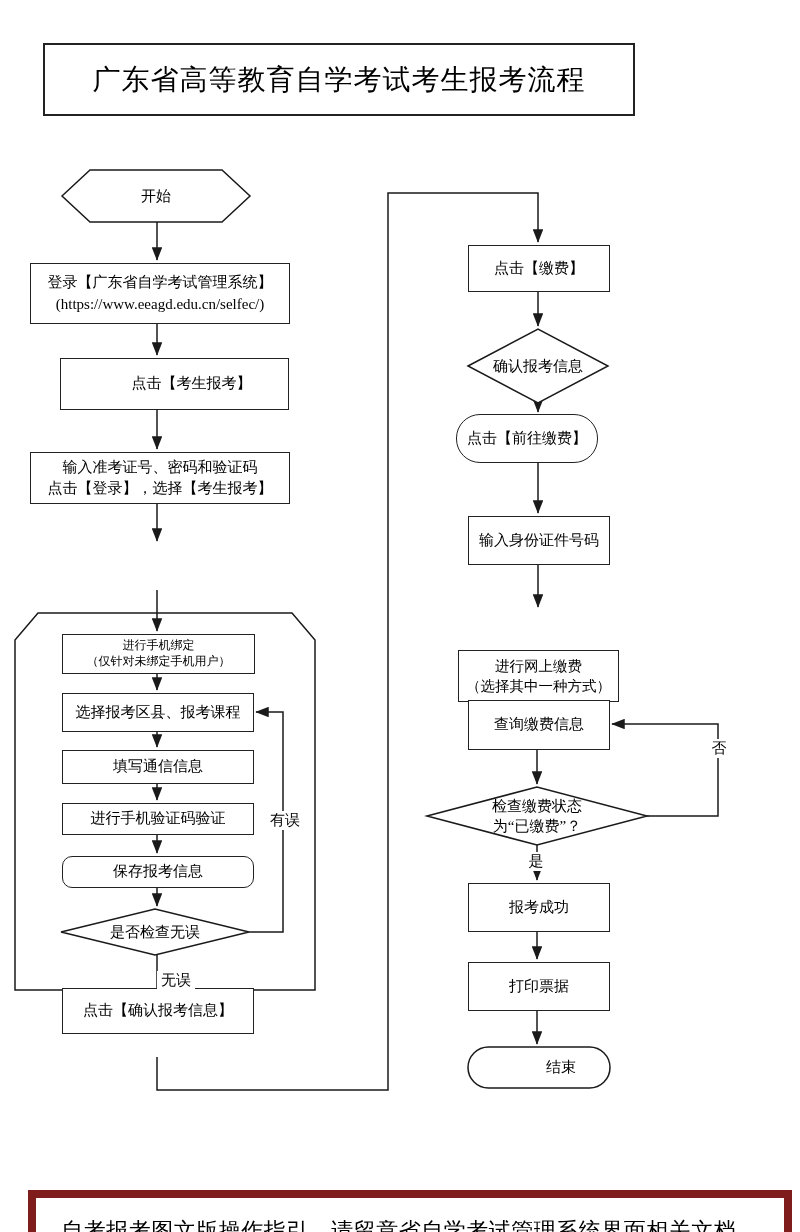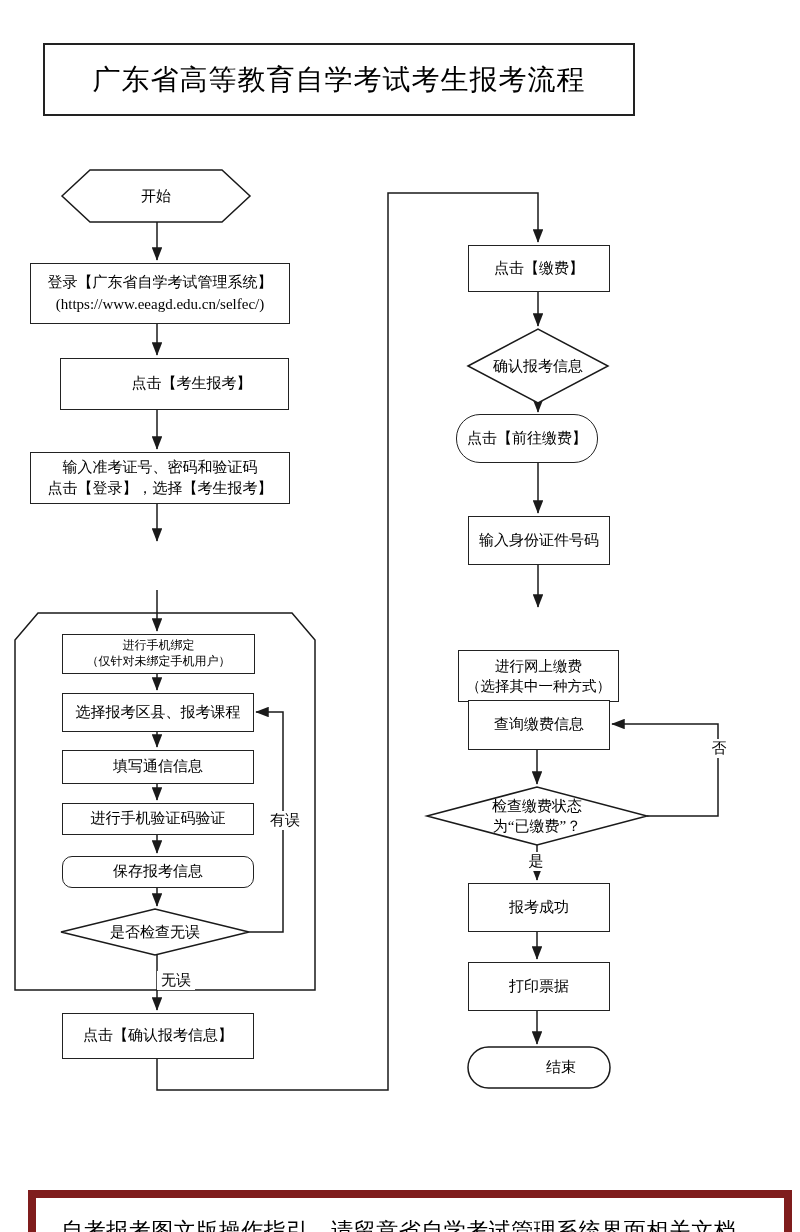--- a/index.html
+++ b/index.html
@@ -110,21 +110,21 @@
   <div class="node box" style="left:62px;top:693px;width:190px;height:37px;">选择报考区县、报考课程</div>
 
   <div class="node box" style="left:62px;top:750px;width:190px;height:32px;">填写通信信息</div>
 
   <div class="node box" style="left:62px;top:803px;width:190px;height:30px;">进行手机验证码验证</div>
 
   <div class="node box" style="left:62px;top:856px;width:190px;height:30px;border-radius:10px;">保存报考信息</div>
 
   <div class="shape-label" style="left:61px;top:909px;width:188px;height:46px;">是否检查无误</div>
 
-  <div class="node box" style="left:62px;top:1013px;width:190px;height:44px;">点击【确认报考信息】</div>
+  <div class="node box" style="left:62px;top:988px;width:190px;height:44px;">点击【确认报考信息】</div>
 
   <div class="node box" style="left:468px;top:245px;width:140px;height:45px;">点击【缴费】</div>
 
   <div class="shape-label" style="left:468px;top:329px;width:140px;height:74px;">确认报考信息</div>
 
   <div class="node box" style="left:456px;top:414px;width:140px;height:47px;border-radius:24px;">点击【前往缴费】</div>
 
   <div class="node box" style="left:468px;top:516px;width:140px;height:47px;">输入身份证件号码</div>
 
   <div class="node box md" style="left:458px;top:610px;width:159px;height:50px;margin-top:40px;">进行网上缴费

